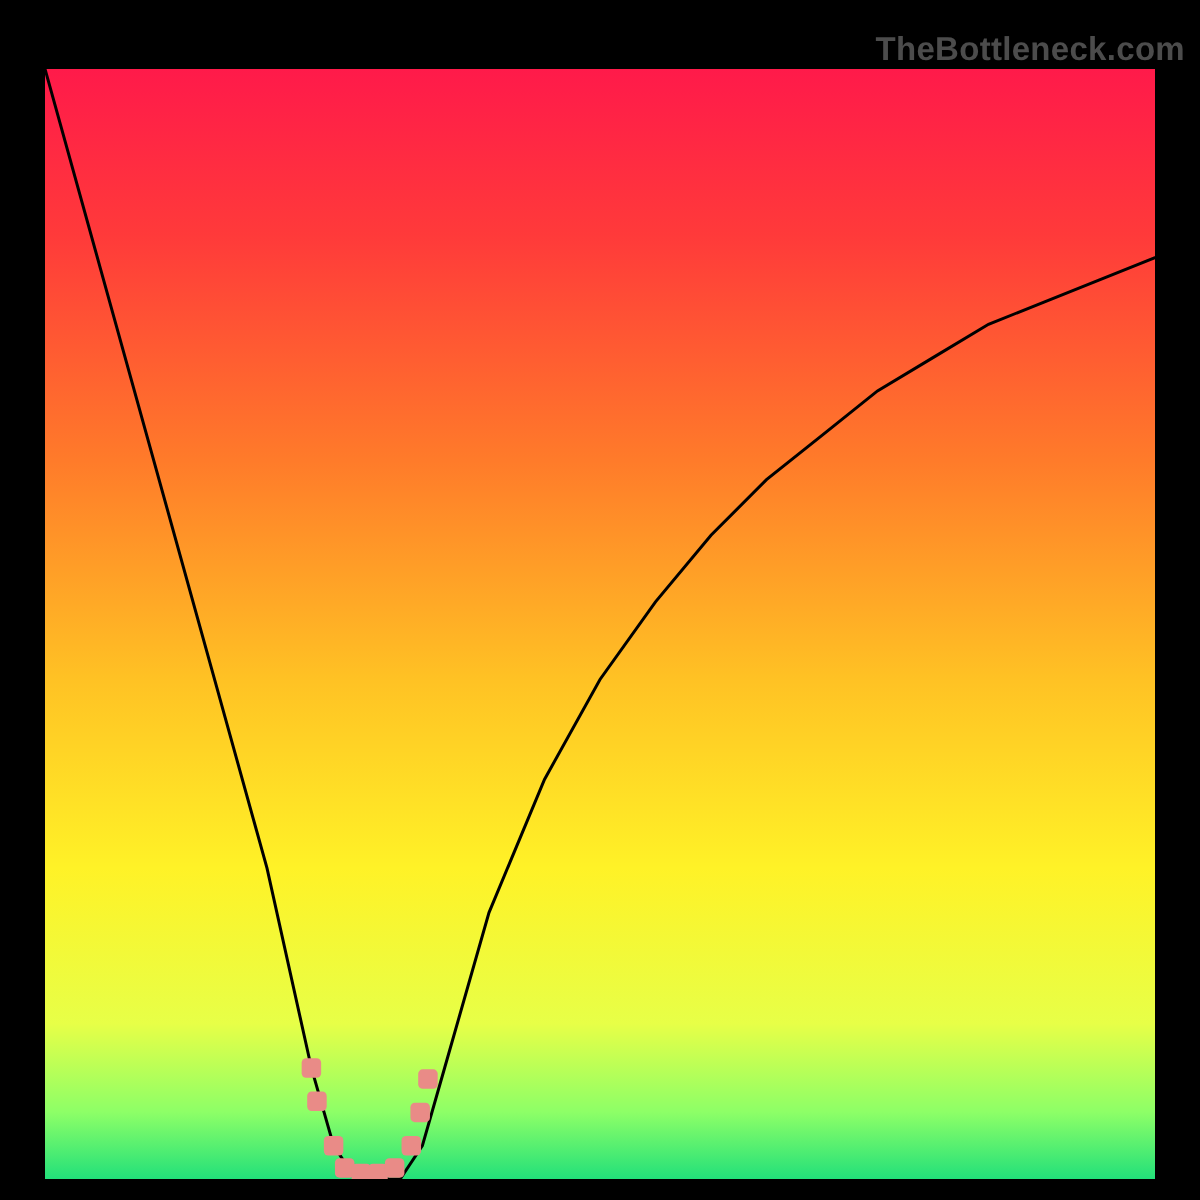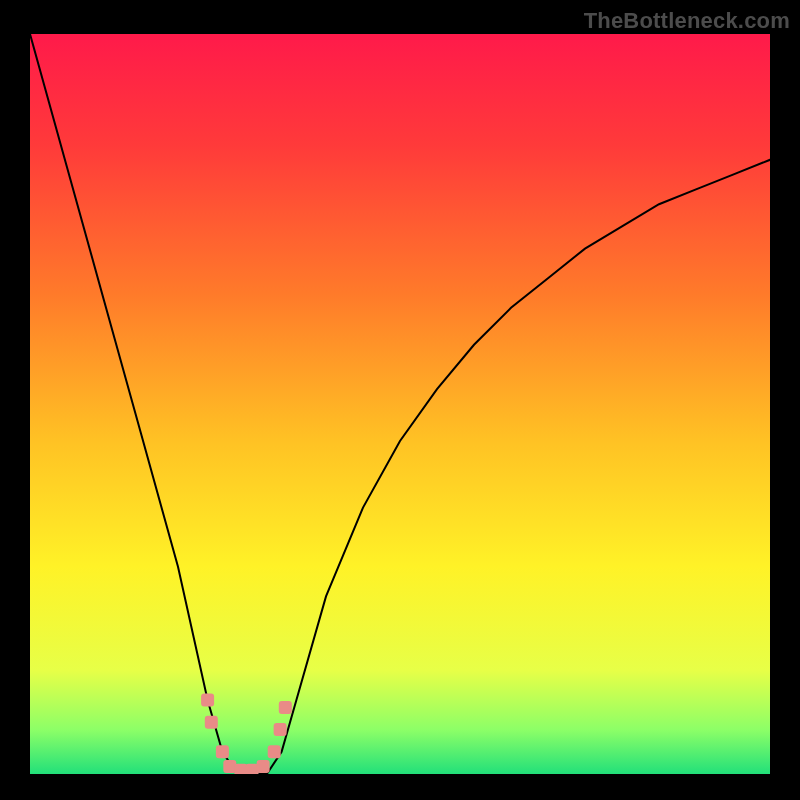--- a/index.html
+++ b/index.html
@@ -6,21 +6,21 @@
     margin: 0;
     padding: 0;
     width: 800px;
     height: 800px;
     background: #000;
     font-family: Arial, Helvetica, sans-serif;
     overflow: hidden;
   }
   .frame {
     position: absolute;
-    top: 4px;
+    top: 16px;
     left: 0;
     width: 800px;
     height: 648px;
     background: #000;
   }
   .watermark {
     position: absolute;
     top: 4px;
     right: 10px;
     color: #4c4c4c;

